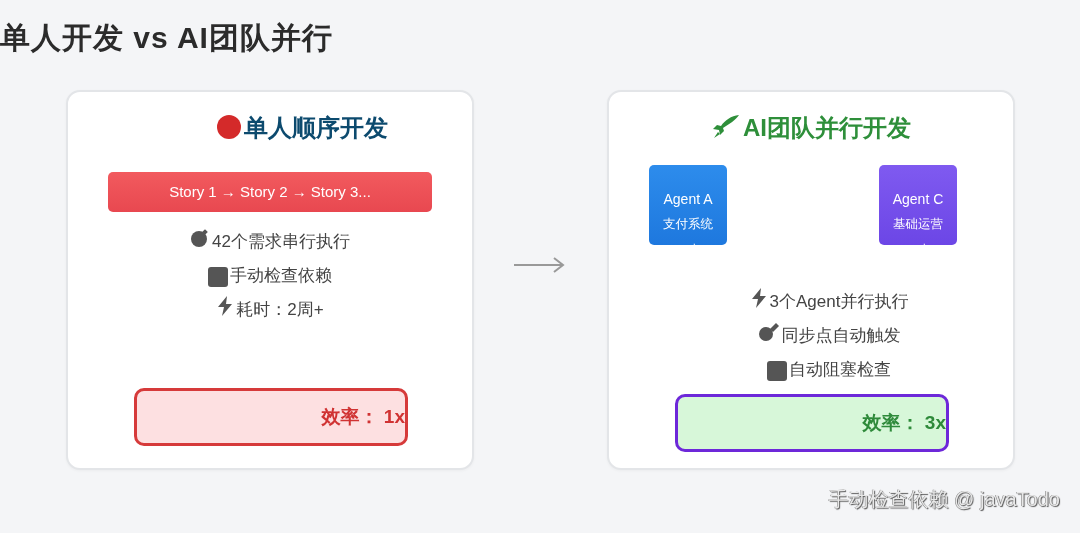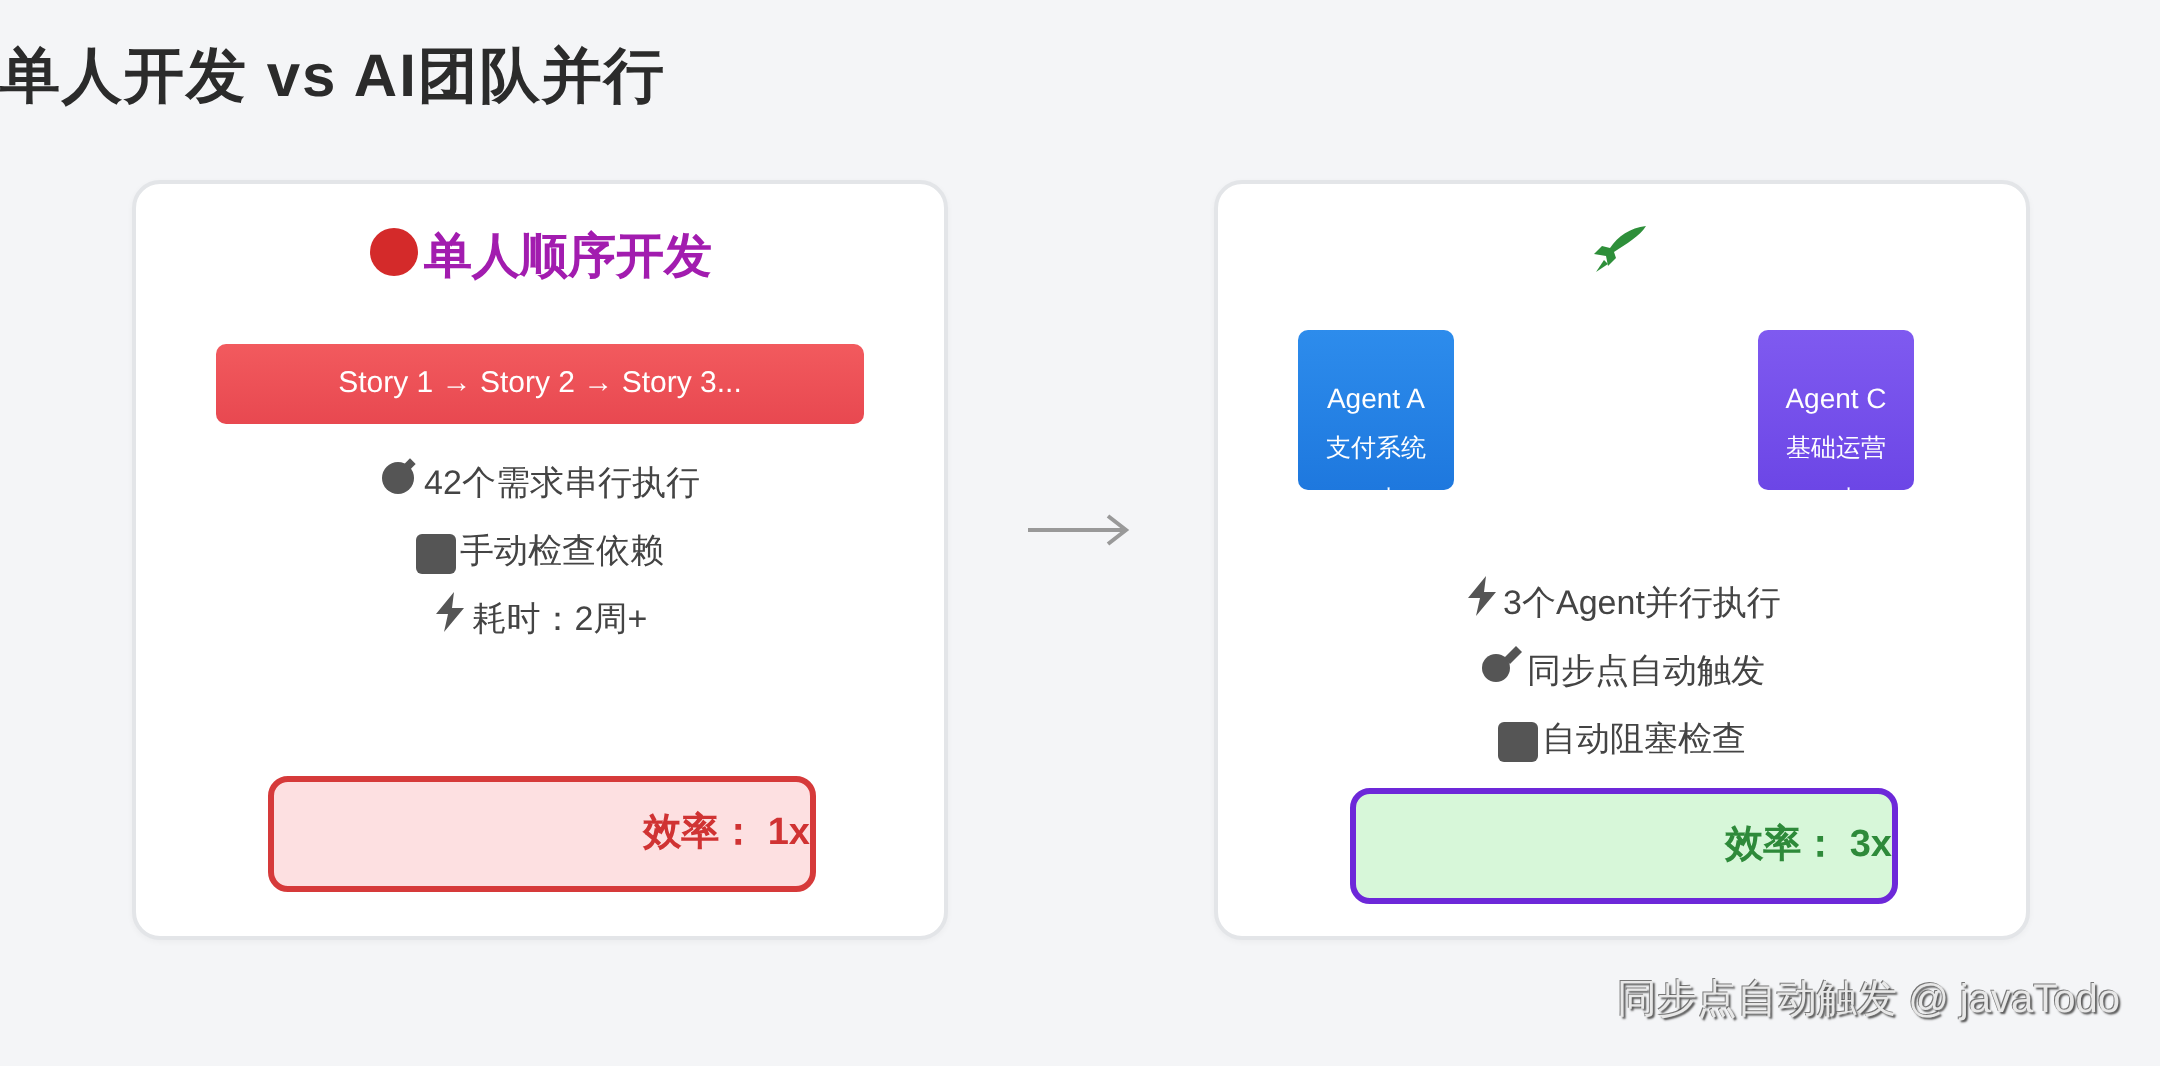--- a/index.html
+++ b/index.html
@@ -14,21 +14,21 @@
   .panel {
     position:absolute; background:#fff; border:2px solid #e3e5e8; border-radius:14px;
     box-shadow:0 1px 3px rgba(0,0,0,0.04);
   }
   .panel.left { left:66px; top:90px; width:404px; height:376px; }
   .panel.right { left:607px; top:90px; width:404px; height:376px; }
   .ptitle {
     position:absolute; top:20px; left:0; width:100%; text-align:center;
     font-size:24px; font-weight:bold;
   }
-  .ptitle.red { color:#a21caf; }
+  .ptitle.red { color:#0c4a6e;padding-left:32px; }
   .ptitle.green { color:#2e8f3a; }
   .ptitle .ico { display:inline-block; vertical-align:middle; margin-right:2px; }
   .story {
     position:absolute; left:40px; top:80px; width:324px; height:40px; border-radius:5px;
     background:linear-gradient(#f25a5e,#e84850); color:#fff; font-size:15px;
     text-align:center; line-height:40px;
   }
   .list { position:absolute; left:0; width:100%; text-align:center; }
   .list .row { height:34px; line-height:34px; font-size:17px; color:#444; }
   .list .row .ic { display:inline-block; vertical-align:middle; margin-right:2px; }
@@ -98,35 +98,35 @@
   <polyline points="40,2 49,9 40,16" fill="none" stroke="#999" stroke-width="2"></polyline>
 </svg>
 
 <div class="panel right">
   <div class="ptitle green">
     <span class="ico">
       <svg width="30" height="26" viewBox="0 0 30 26">
           <path d="M28 1 C20 2 14 6 10 12 L6 11 L2 15 L8 16 L9 21 L13 17 L12 14 C18 10 25 6 28 1 Z" fill="#2e8f3a"></path>
           <path d="M3 24 L7 18 L9 20 Z" fill="#2e8f3a"></path>
         </svg>
-    </span>
+    </span><span>AI团队并行开发</span>
   </div>
   <div class="agents">
     <div class="agent a0">
       <div class="n">Agent A</div>
       <div class="s">支付系统</div>
       <div class="p">31点</div>
     </div>
     <div class="agent a2">
       <div class="n">Agent C</div>
       <div class="s">基础运营</div>
       <div class="p">32点</div>
     </div>
   </div>
-  <div class="list" style="top:193px;">
+  <div class="list" style="top:193px;padding-left:18px;">
     <div class="row">
       <span class="ic">
         <svg width="18" height="20" viewBox="0 0 18 20">
             <path d="M11 0 L2 11 H8 L6 20 L16 8 H10 Z" fill="#555"></path>
           </svg>
       </span><span>3个Agent并行执行</span>
     </div>
     <div class="row">
       <span class="ic">
         <svg width="22" height="20" viewBox="0 0 22 20">
@@ -135,13 +135,13 @@
           </svg>
       </span><span>同步点自动触发</span>
     </div>
     <div class="row">
       <span class="ic sq"></span><span>自动阻塞检查</span>
     </div>
   </div>
   <div class="effbox green">效率：  3x</div>
 </div>
 
-<div class="watermark">同步点自动触发 @ javaTodo</div>
+<div class="watermark">手动检查依赖 @ javaTodo</div>
 
 </body></html>

